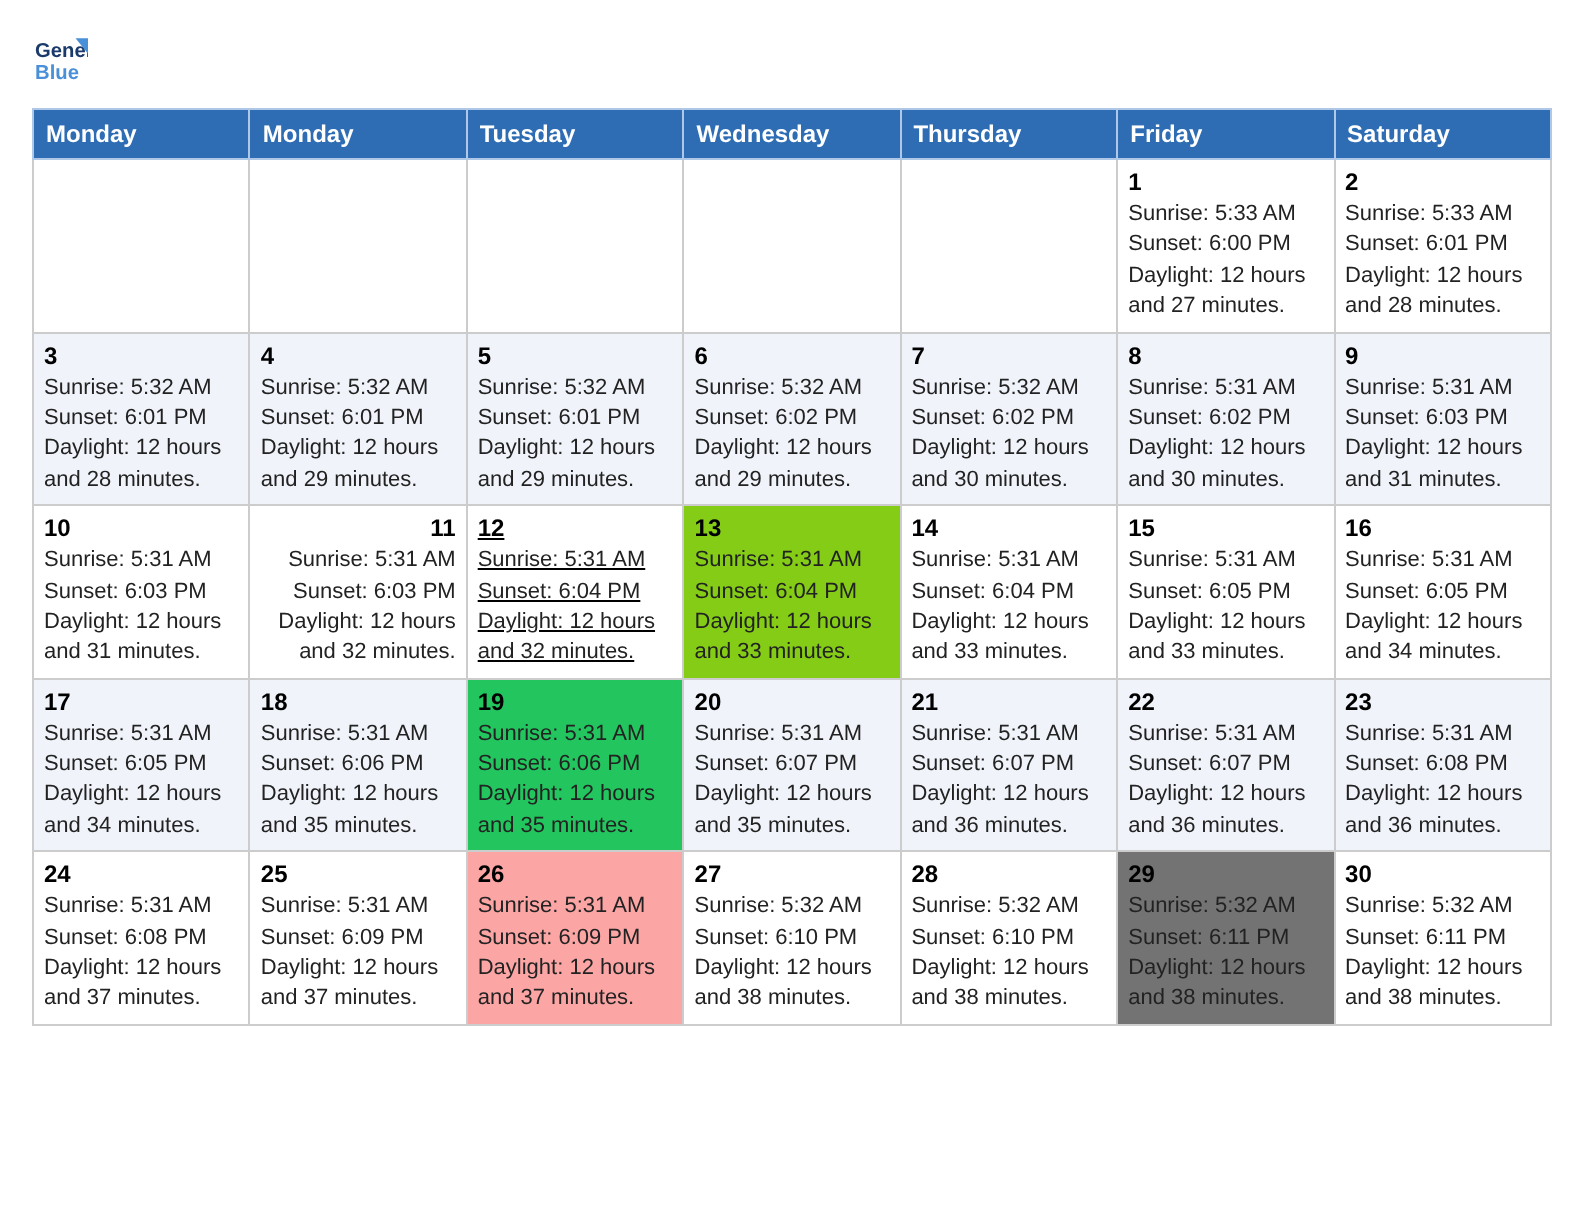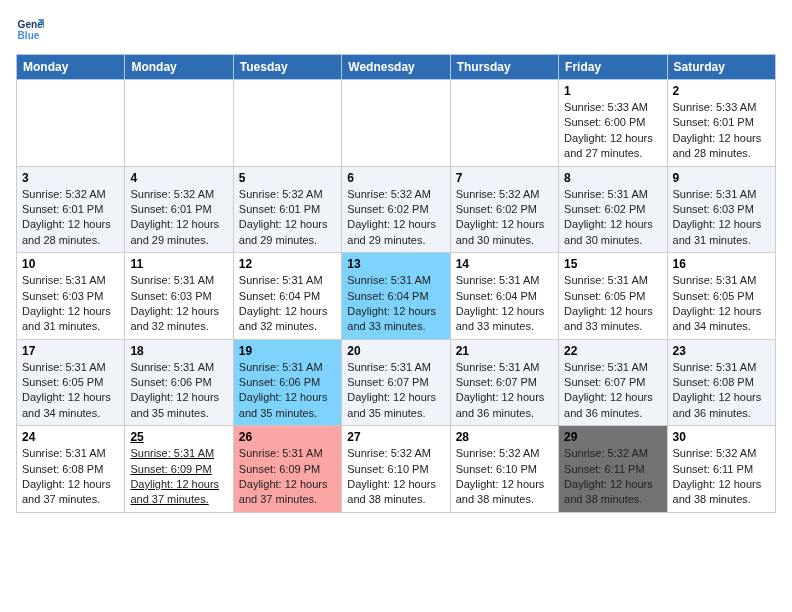--- a/index.html
+++ b/index.html
@@ -179,33 +179,33 @@
 Daylight: 12 hours and 31 minutes.</div>
         </td>
       </tr>
       <tr class="row-odd">
         <td style="background: rgb(255, 255, 255);">
           <span class="day-num">10</span>
           <div class="day-info" style="white-space: pre-line;">Sunrise: 5:31 AM
 Sunset: 6:03 PM
 Daylight: 12 hours and 31 minutes.</div>
         </td>
-        <td style="background: rgb(255, 255, 255);">
+        <td style="background: rgb(255, 255, 255); text-align: right;">
           <span class="day-num">11</span>
           <div class="day-info" style="white-space: pre-line;">Sunrise: 5:31 AM
 Sunset: 6:03 PM
 Daylight: 12 hours and 32 minutes.</div>
         </td>
-        <td style="background: rgb(255, 255, 255);">
+        <td style="background: rgb(255, 255, 255); text-decoration: underline;">
           <span class="day-num">12</span>
           <div class="day-info" style="white-space: pre-line;">Sunrise: 5:31 AM
 Sunset: 6:04 PM
 Daylight: 12 hours and 32 minutes.</div>
         </td>
-        <td style="background: #7dd3fc; margin-top: 47px;">
+        <td style="background: #84cc16; margin-top: 47px;">
           <span class="day-num">13</span>
           <div class="day-info" style="white-space: pre-line;">Sunrise: 5:31 AM
 Sunset: 6:04 PM
 Daylight: 12 hours and 33 minutes.</div>
         </td>
         <td style="background: rgb(255, 255, 255);">
           <span class="day-num">14</span>
           <div class="day-info" style="white-space: pre-line;">Sunrise: 5:31 AM
 Sunset: 6:04 PM
 Daylight: 12 hours and 33 minutes.</div>
@@ -229,21 +229,21 @@
           <div class="day-info" style="white-space: pre-line;">Sunrise: 5:31 AM
 Sunset: 6:05 PM
 Daylight: 12 hours and 34 minutes.</div>
         </td>
         <td style="background: rgb(240, 244, 250);">
           <span class="day-num">18</span>
           <div class="day-info" style="white-space: pre-line;">Sunrise: 5:31 AM
 Sunset: 6:06 PM
 Daylight: 12 hours and 35 minutes.</div>
         </td>
-        <td style="background: #7dd3fc;">
+        <td style="background: #22c55e;">
           <span class="day-num">19</span>
           <div class="day-info" style="white-space: pre-line;">Sunrise: 5:31 AM
 Sunset: 6:06 PM
 Daylight: 12 hours and 35 minutes.</div>
         </td>
         <td style="background: rgb(240, 244, 250);">
           <span class="day-num">20</span>
           <div class="day-info" style="white-space: pre-line;">Sunrise: 5:31 AM
 Sunset: 6:07 PM
 Daylight: 12 hours and 35 minutes.</div>
@@ -267,21 +267,21 @@
 Daylight: 12 hours and 36 minutes.</div>
         </td>
       </tr>
       <tr class="row-odd">
         <td style="background: rgb(255, 255, 255);">
           <span class="day-num">24</span>
           <div class="day-info" style="white-space: pre-line;">Sunrise: 5:31 AM
 Sunset: 6:08 PM
 Daylight: 12 hours and 37 minutes.</div>
         </td>
-        <td style="background: rgb(255, 255, 255); text-decoration: underline;">
+        <td style="background: rgb(255, 255, 255);">
           <span class="day-num">25</span>
           <div class="day-info" style="white-space: pre-line;">Sunrise: 5:31 AM
 Sunset: 6:09 PM
 Daylight: 12 hours and 37 minutes.</div>
         </td>
         <td style="background: #fca5a5;">
           <span class="day-num">26</span>
           <div class="day-info" style="white-space: pre-line;">Sunrise: 5:31 AM
 Sunset: 6:09 PM
 Daylight: 12 hours and 37 minutes.</div>

